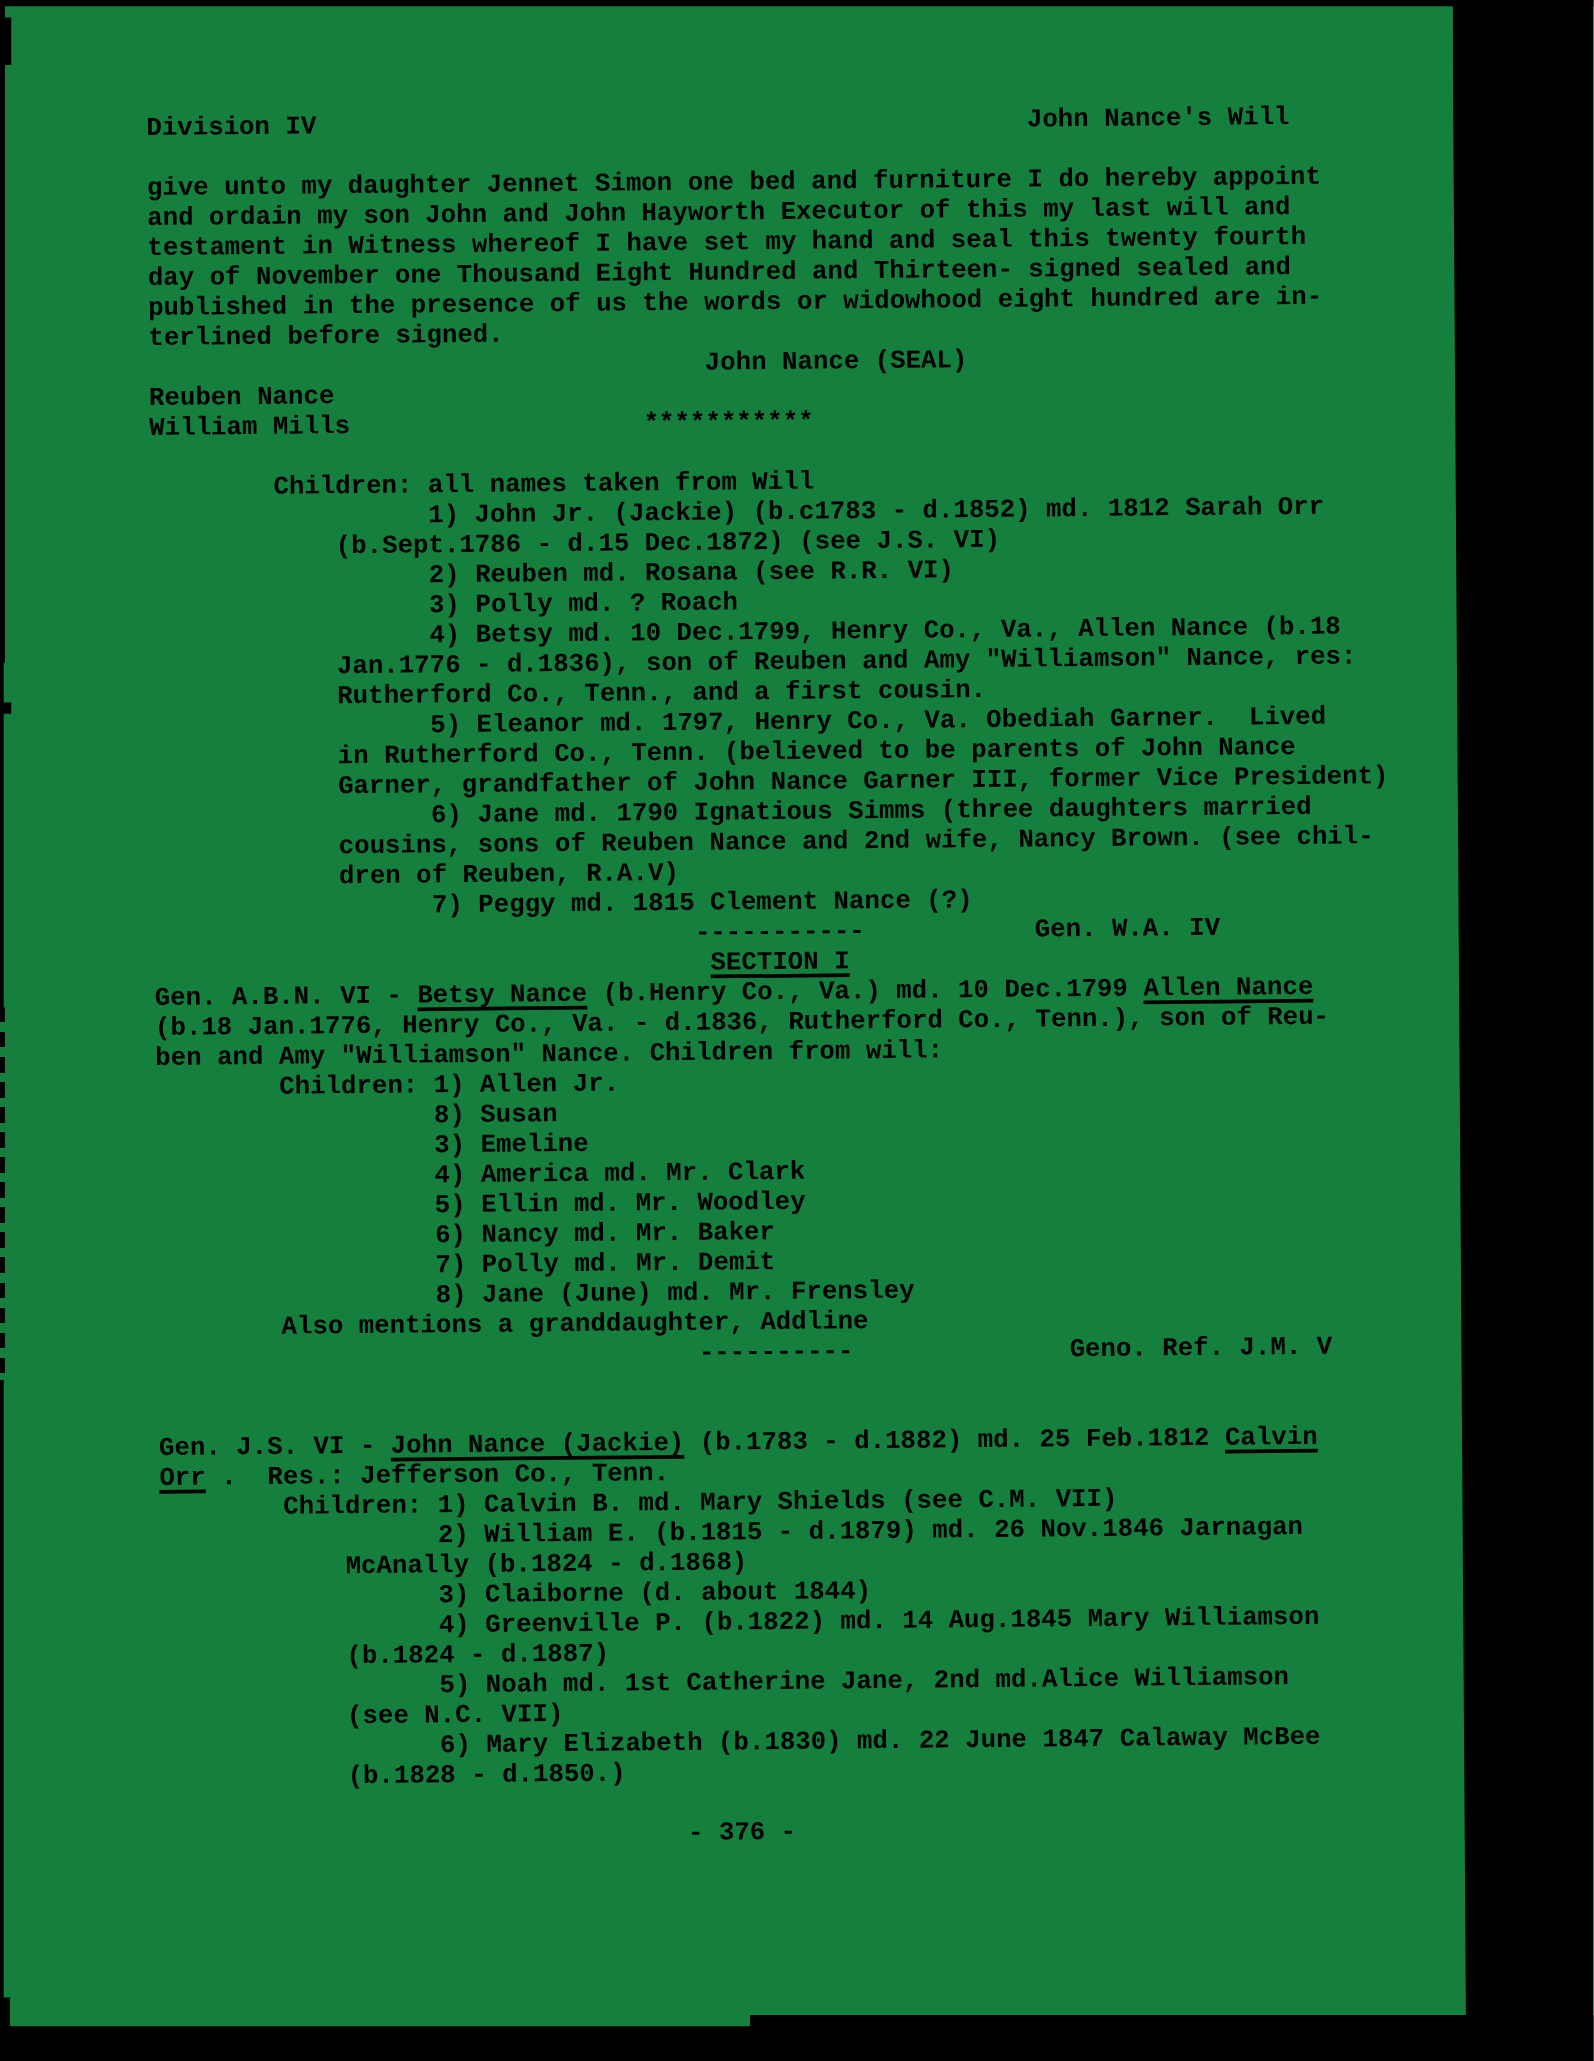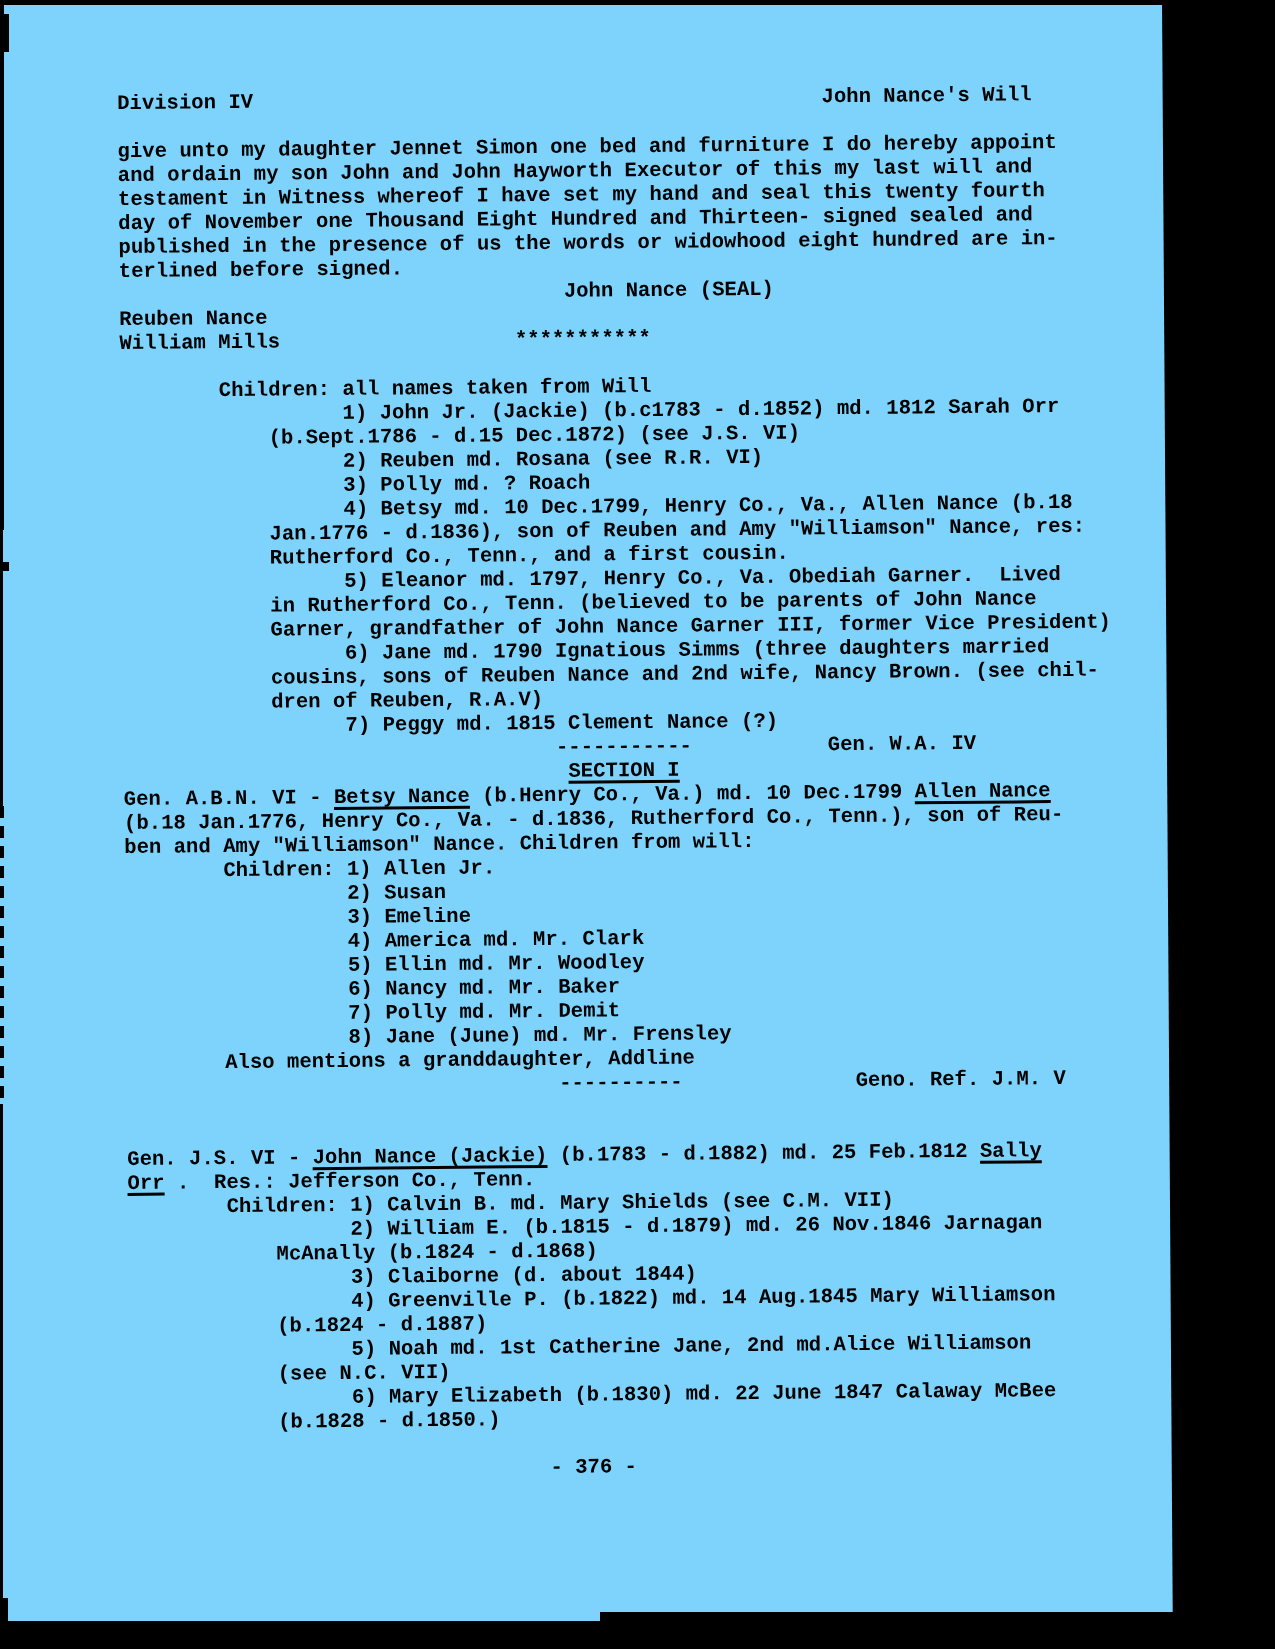--- a/index.html
+++ b/index.html
@@ -1,20 +1,20 @@
 <!DOCTYPE html>
 <html><head>
 <meta charset="utf-8">
 <style>
   html,body{margin:0;padding:0;background:#ffffff;}
   #page{
     position:relative;
     width:1275px;
     height:1649px;
-    background:#7dd3fc;
+    background:#15803d;
     overflow:hidden;
     font-family:"Liberation Mono","DejaVu Sans Mono",monospace;
   }
   #document-text{
     position:absolute;
     left:117px;
     top:92px;
     color:#000000;
     font-size:20.6px;
     line-height:24px;
@@ -79,32 +79,32 @@
       <div class="line">                  <span>6) Jane md. 1790 Ignatious Simms (three daughters married</span></div>
       <div class="line">            <span>cousins, sons of Reuben Nance and 2nd wife, Nancy Brown. (see chil-</span></div>
       <div class="line">            <span>dren of Reuben, R.A.V)</span></div>
       <div class="line">                  <span>7) Peggy md. 1815 Clement Nance (?)</span></div>
       <div class="line">                                   <span>-----------</span><span>           </span><span>Gen. W.A. IV</span></div>
       <div class="line">                                    <span class="u">SECTION I</span></div>
       <div class="line"><span>Gen. A.B.N. VI - </span><span class="u">Betsy Nance</span><span> (b.Henry Co., Va.) md. 10 Dec.1799 </span><span class="u">Allen Nance</span></div>
       <div class="line"><span>(b.18 Jan.1776, Henry Co., Va. - d.1836, Rutherford Co., Tenn.), son of Reu-</span></div>
       <div class="line"><span>ben and Amy "Williamson" Nance. Children from will:</span></div>
       <div class="line">        <span>Children: 1) Allen Jr.</span></div>
-      <div class="line">                  <span>2) Susan</span></div>
+      <div class="line">                  <span>8) Susan</span></div>
       <div class="line">                  <span>3) Emeline</span></div>
       <div class="line">                  <span>4) America md. Mr. Clark</span></div>
       <div class="line">                  <span>5) Ellin md. Mr. Woodley</span></div>
       <div class="line">                  <span>6) Nancy md. Mr. Baker</span></div>
       <div class="line">                  <span>7) Polly md. Mr. Demit</span></div>
       <div class="line">                  <span>8) Jane (June) md. Mr. Frensley</span></div>
       <div class="line">        <span>Also mentions a granddaughter, Addline</span></div>
       <div class="line">                                   <span>----------</span><span>              </span><span>Geno. Ref. J.M. V</span></div>
       <div class="line">&nbsp;</div>
       <div class="line">&nbsp;</div>
-      <div class="line"><span>Gen. J.S. VI - </span><span class="u">John Nance (Jackie)</span><span> (b.1783 - d.1882) md. 25 Feb.1812 </span><span class="u">Sally</span></div>
+      <div class="line"><span>Gen. J.S. VI - </span><span class="u">John Nance (Jackie)</span><span> (b.1783 - d.1882) md. 25 Feb.1812 </span><span class="u">Calvin</span></div>
       <div class="line"><span class="u">Orr</span><span> .  Res.: Jefferson Co., Tenn.</span></div>
       <div class="line">        <span>Children: 1) Calvin B. md. Mary Shields (see C.M. VII)</span></div>
       <div class="line">                  <span>2) William E. (b.1815 - d.1879) md. 26 Nov.1846 Jarnagan</span></div>
       <div class="line">            <span>McAnally (b.1824 - d.1868)</span></div>
       <div class="line">                  <span>3) Claiborne (d. about 1844)</span></div>
       <div class="line">                  <span>4) Greenville P. (b.1822) md. 14 Aug.1845 Mary Williamson</span></div>
       <div class="line">            <span>(b.1824 - d.1887)</span></div>
       <div class="line">                  <span>5) Noah md. 1st Catherine Jane, 2nd md.Alice Williamson</span></div>
       <div class="line">            <span>(see N.C. VII)</span></div>
       <div class="line">                  <span>6) Mary Elizabeth (b.1830) md. 22 June 1847 Calaway McBee</span></div>

